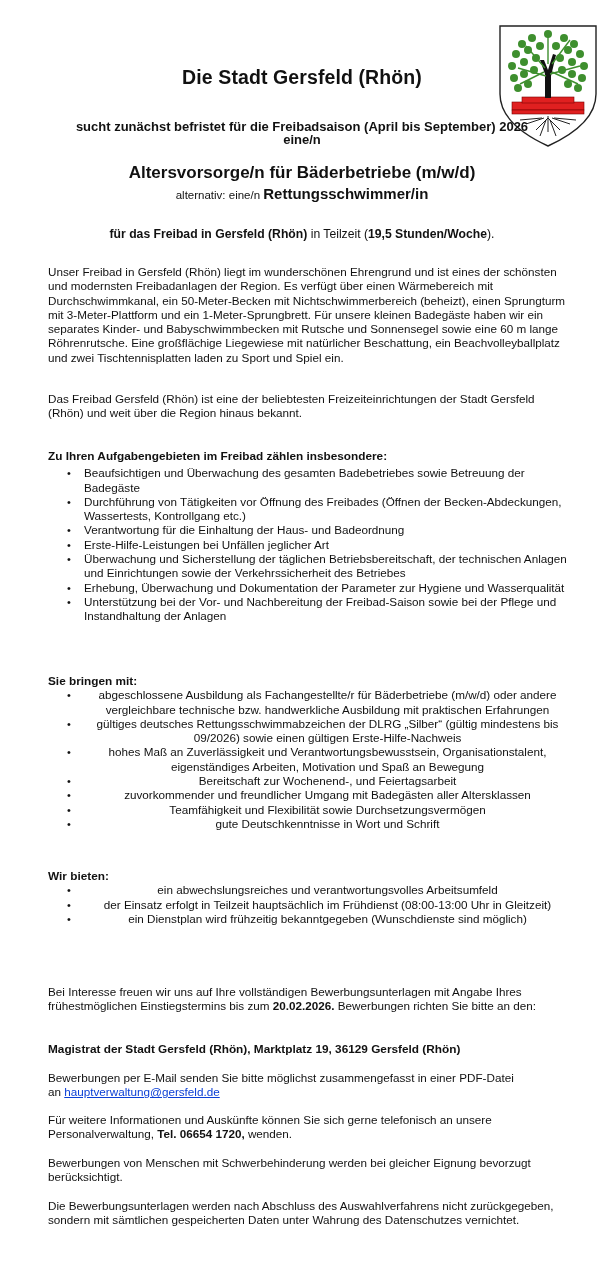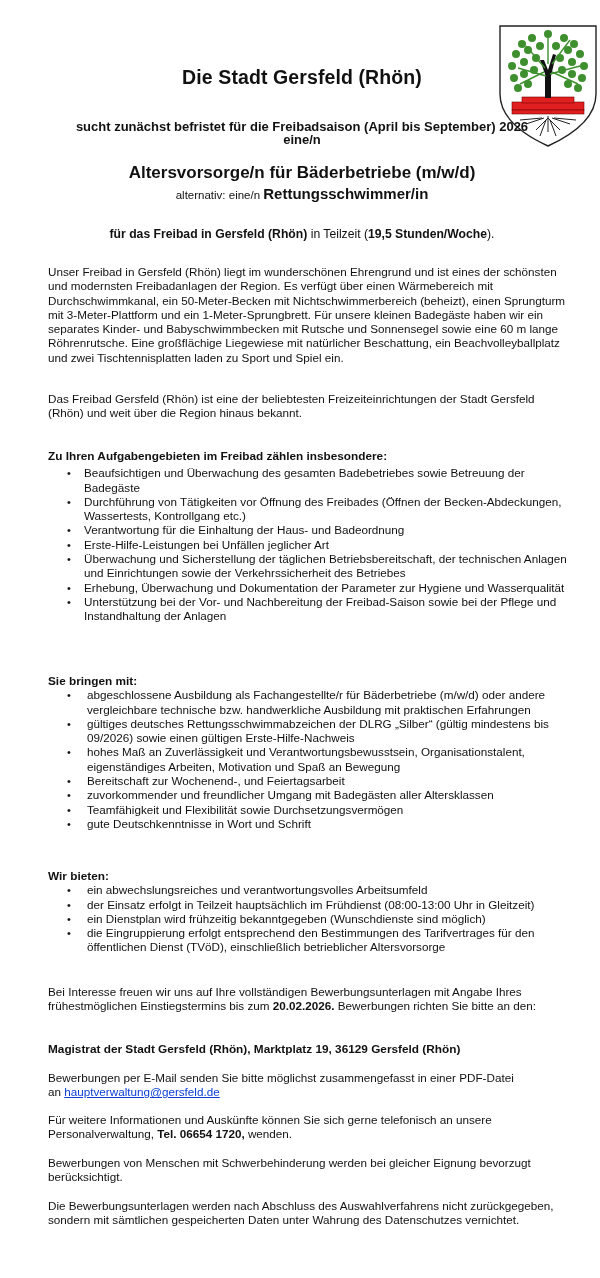--- a/index.html
+++ b/index.html
@@ -33,21 +33,21 @@
   }
 
   .body-block { position: absolute; left: 32px; width: 520px; font-size: 11.7px; line-height: 14.3px; }
   .heading-b { font-weight: bold; font-size: 11.8px; }
 
   ul.bl { list-style: none; }
   ul.bl li { position: relative; padding-left: 36px; }
   ul.bl li::before {
     content: "\2022"; position: absolute; left: 19px; top: 0; font-size: 11px;
   }
-  ul.bl2 li { padding-left: 39px; }
+  ul.bl2 li { padding-left: 39px; text-align: center; }
   ul.bl2 li::before { left: 19px; }
 
   a.mail { color: #0b3fd6; text-decoration: underline; }
 </style>
 </head>
 <body>
 
 <div class="page">
 
   <svg class="crest" viewBox="0 0 100 124" xmlns="http://www.w3.org/2000/svg">
@@ -157,21 +157,20 @@
       <li>gute Deutschkenntnisse in Wort und Schrift</li>
     </ul>
   </div>
 
   <div class="body-block" style="top:869px;">
     <div class="heading-b">Wir bieten:</div>
     <ul class="bl bl2">
       <li>ein abwechslungsreiches und verantwortungsvolles Arbeitsumfeld</li>
       <li>der Einsatz erfolgt in Teilzeit hauptsächlich im Frühdienst (08:00-13:00 Uhr in Gleitzeit)</li>
       <li>ein Dienstplan wird frühzeitig bekanntgegeben (Wunschdienste sind möglich)</li>
-      <li>die Eingruppierung erfolgt entsprechend den Bestimmungen des Tarifvertrages für den öffentlichen Dienst (TVöD), einschließlich betrieblicher Altersvorsorge</li>
     </ul>
   </div>
 
   <div class="body-block" style="top:985px;">
     <span>Bei Interesse freuen wir uns auf Ihre vollständigen Bewerbungsunterlagen mit Angabe Ihres frühestmöglichen Einstiegstermins bis zum </span><b>20.02.2026.</b><span> Bewerbungen richten Sie bitte an den:</span>
   </div>
 
   <div class="body-block heading-b" style="top:1042px;">Magistrat der Stadt Gersfeld (Rhön), Marktplatz 19, 36129 Gersfeld (Rhön)</div>
 
   <div class="body-block" style="top:1071px;">

